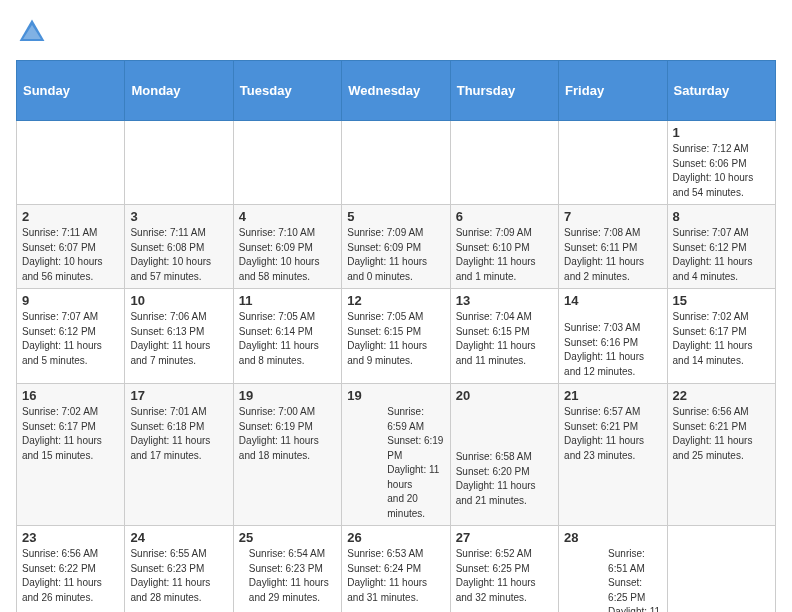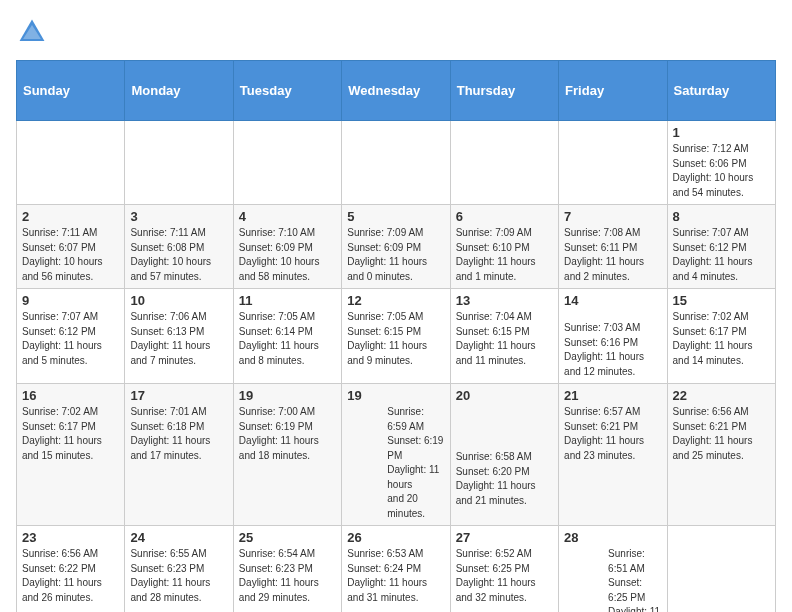--- a/index.html
+++ b/index.html
@@ -310,21 +310,21 @@
         </td>
         <td>
           <span class="day-num">24</span>
           <div class="day-detail" style="white-space: pre-line;">Sunrise: 6:55 AM
 Sunset: 6:23 PM
 Daylight: 11 hours
 and 28 minutes.</div>
         </td>
         <td>
           <span class="day-num">25</span>
-          <div class="day-detail" style="white-space: pre-line;">Sunrise: 6:54 AM
+          <div class="day-detail" style="white-space: pre-line; margin-left: 10px;">Sunrise: 6:54 AM
 Sunset: 6:23 PM
 Daylight: 11 hours
 and 29 minutes.</div>
         </td>
         <td>
           <span class="day-num">26</span>
           <div class="day-detail" style="white-space: pre-line;">Sunrise: 6:53 AM
 Sunset: 6:24 PM
 Daylight: 11 hours
 and 31 minutes.</div>

